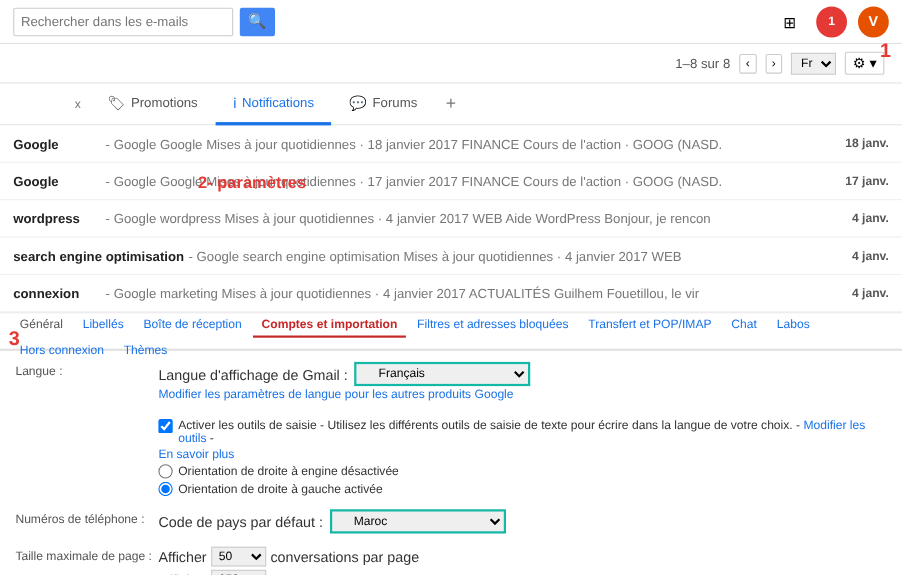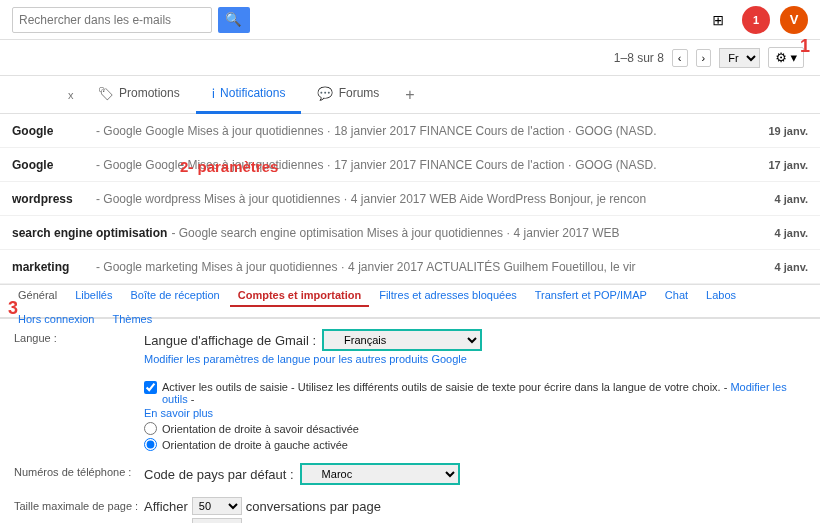--- a/index.html
+++ b/index.html
@@ -355,39 +355,39 @@
     <span class="tab-icon">💬</span>
     <span>Forums</span>
   </div>
   <span class="tab-plus">+</span>
 </div>
 
 <div class="email-list" id="email-list">
     <div class="email-row">
       <span class="email-sender">Google</span>
       <span class="email-subject"> - Google Google Mises à jour quotidiennes · 18 janvier 2017 FINANCE Cours de l'action · GOOG (NASD.</span>
-      <span class="email-date">19 janv.</span>
+      <span class="email-date">18 janv.</span>
     </div>
     <div class="email-row">
       <span class="email-sender">Google</span>
       <span class="email-subject"> - Google Google Mises à jour quotidiennes · 17 janvier 2017 FINANCE Cours de l'action · GOOG (NASD.</span>
       <span class="email-date">17 janv.</span>
     </div>
     <div class="email-row">
       <span class="email-sender">wordpress</span>
       <span class="email-subject"> - Google wordpress Mises à jour quotidiennes · 4 janvier 2017 WEB Aide WordPress Bonjour, je rencon</span>
       <span class="email-date">4 janv.</span>
     </div>
     <div class="email-row">
       <span class="email-sender">search engine optimisation</span>
       <span class="email-subject"> - Google search engine optimisation Mises à jour quotidiennes · 4 janvier 2017 WEB</span>
       <span class="email-date">4 janv.</span>
     </div>
     <div class="email-row">
-      <span class="email-sender">marketing</span>
+      <span class="email-sender">connexion</span>
       <span class="email-subject"> - Google marketing Mises à jour quotidiennes · 4 janvier 2017 ACTUALITÉS Guilhem Fouetillou, le vir</span>
       <span class="email-date">4 janv.</span>
     </div>
   </div>
 
 <div class="annotation-2" style="position:absolute;top:158px;left:180px;color:#e53935;font-size:15px;font-weight:bold;pointer-events:none;z-index:10;">2- paramètres</div>
 
 <div class="settings-section">
 
   <div class="settings-tabs" id="settings-tabs">
@@ -421,21 +421,21 @@
     <div class="settings-row">
       <div class="settings-label"></div>
       <div class="settings-value">
         <div class="settings-checkbox-row">
           <input type="checkbox" checked="" style="">
           <span>Activer les outils de saisie - Utilisez les différents outils de saisie de texte pour écrire dans la langue de votre choix. - <a class="settings-link" style="display:inline;">Modifier les outils</a> -</span>
         </div>
         <a class="settings-link">En savoir plus</a>
         <div class="settings-radio-row">
           <input type="radio" name="orientation" style="">
-          <span>Orientation de droite à savoir désactivée</span>
+          <span>Orientation de droite à engine désactivée</span>
         </div>
         <div class="settings-radio-row">
           <input type="radio" name="orientation" checked="" style="">
           <span>Orientation de droite à gauche activée</span>
         </div>
       </div>
     </div>
 
     <div class="settings-row">
       <div class="settings-label">Numéros de téléphone :</div>

